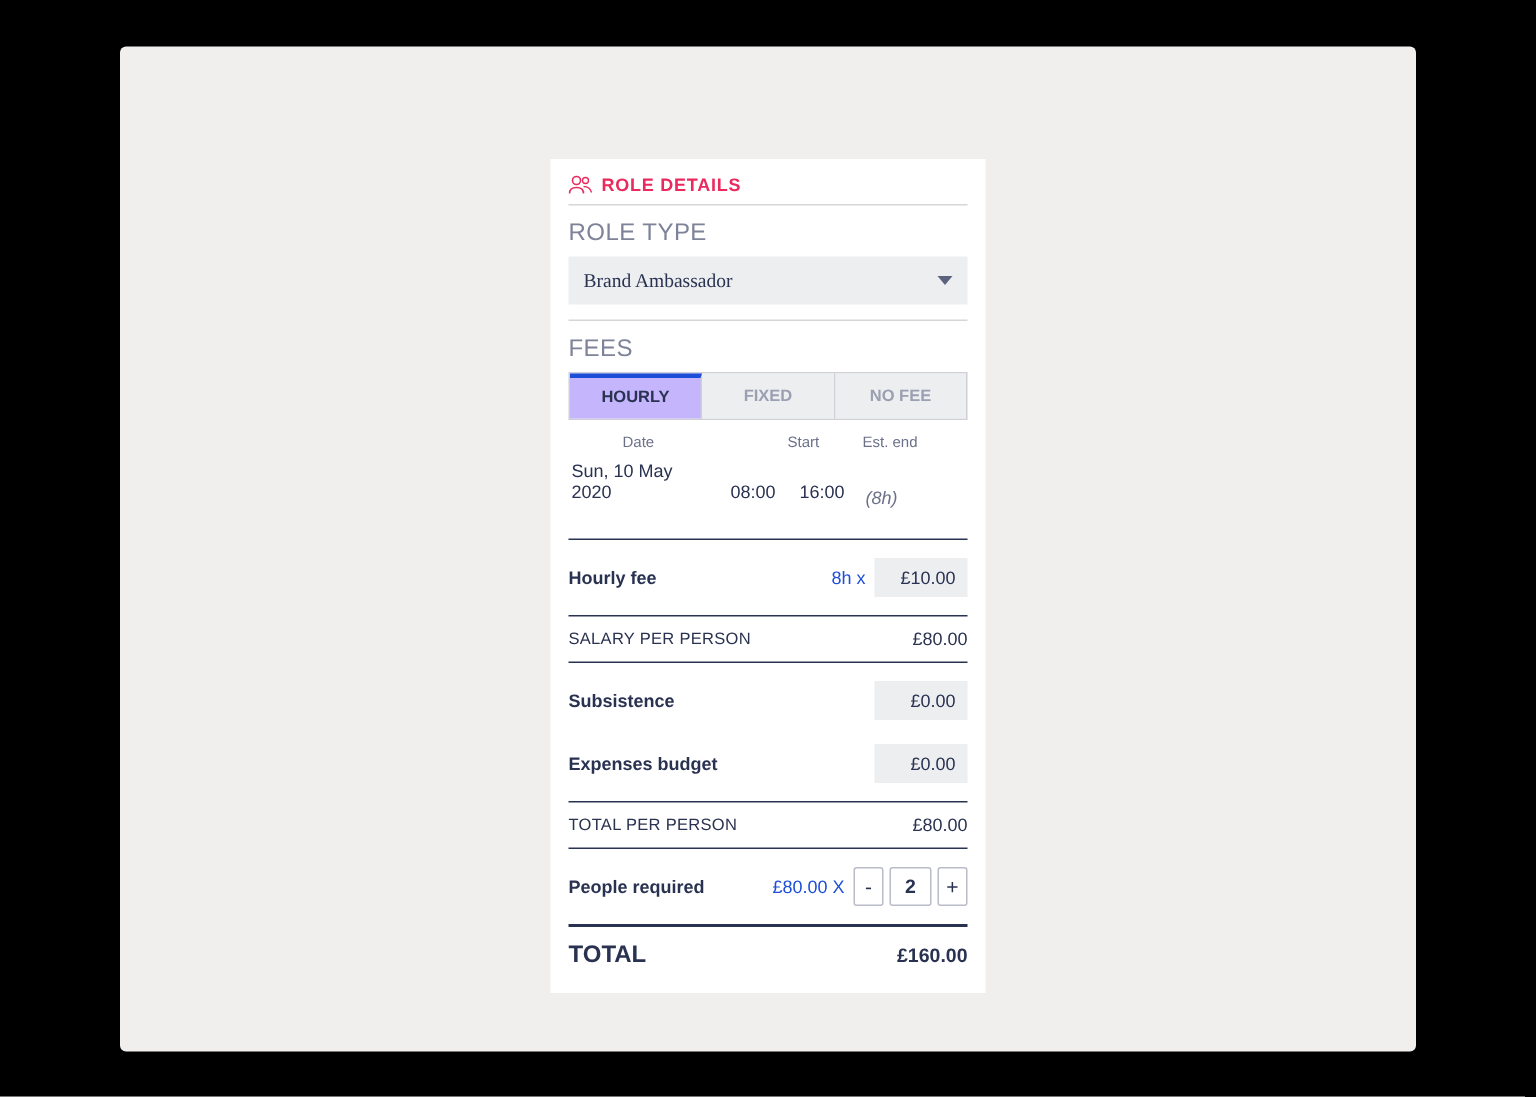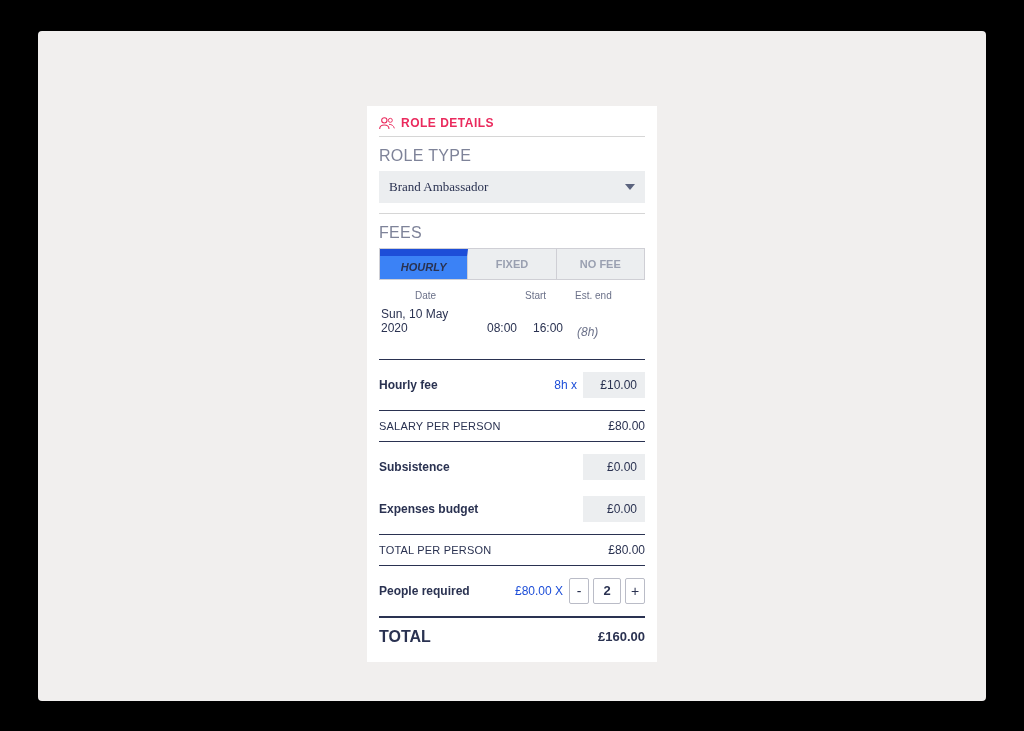--- a/index.html
+++ b/index.html
@@ -7,21 +7,21 @@
     font-family: -apple-system, BlinkMacSystemFont, "Segoe UI", Arial, sans-serif;
     background: #000;
     width: 1024px;
     height: 731px;
     display: flex;
     align-items: center;
     justify-content: center;
   }
   .outer-frame {
     background: #f1efee;
-    width: 948px;
+    width: 864px;
     height: 670px;
     border-radius: 4px;
     position: relative;
   }
   .panel {
     background: #fff;
     width: 290px;
     position: absolute;
     top: 75px;
     left: 50%;
@@ -83,24 +83,23 @@
     justify-content: center;
     font-size: 11px;
     font-weight: 700;
     color: #9aa0b1;
     background: #eceef0;
     cursor: pointer;
     border-right: 1px solid #cfcfd5;
   }
   .tab:last-child { border-right: none; }
   .tab.active {
-    background: #3b82f6;
-    color: #2a3251;
-    border-top: 7px solid #1d4ed8;
-    font-style: italic;
+    background: #c4b5fd;
+    color: #2a3251;
+    border-top: 3px solid #1d4ed8;
   }
   .date-row {
     display: flex;
     gap: 10px;
     font-size: 10px;
     color: #6b7189;
     margin-bottom: 2px;
     margin-left: 36px;
   }
   .dates { display: flex; align-items: flex-end; gap: 6px; margin-bottom: 20px; }

